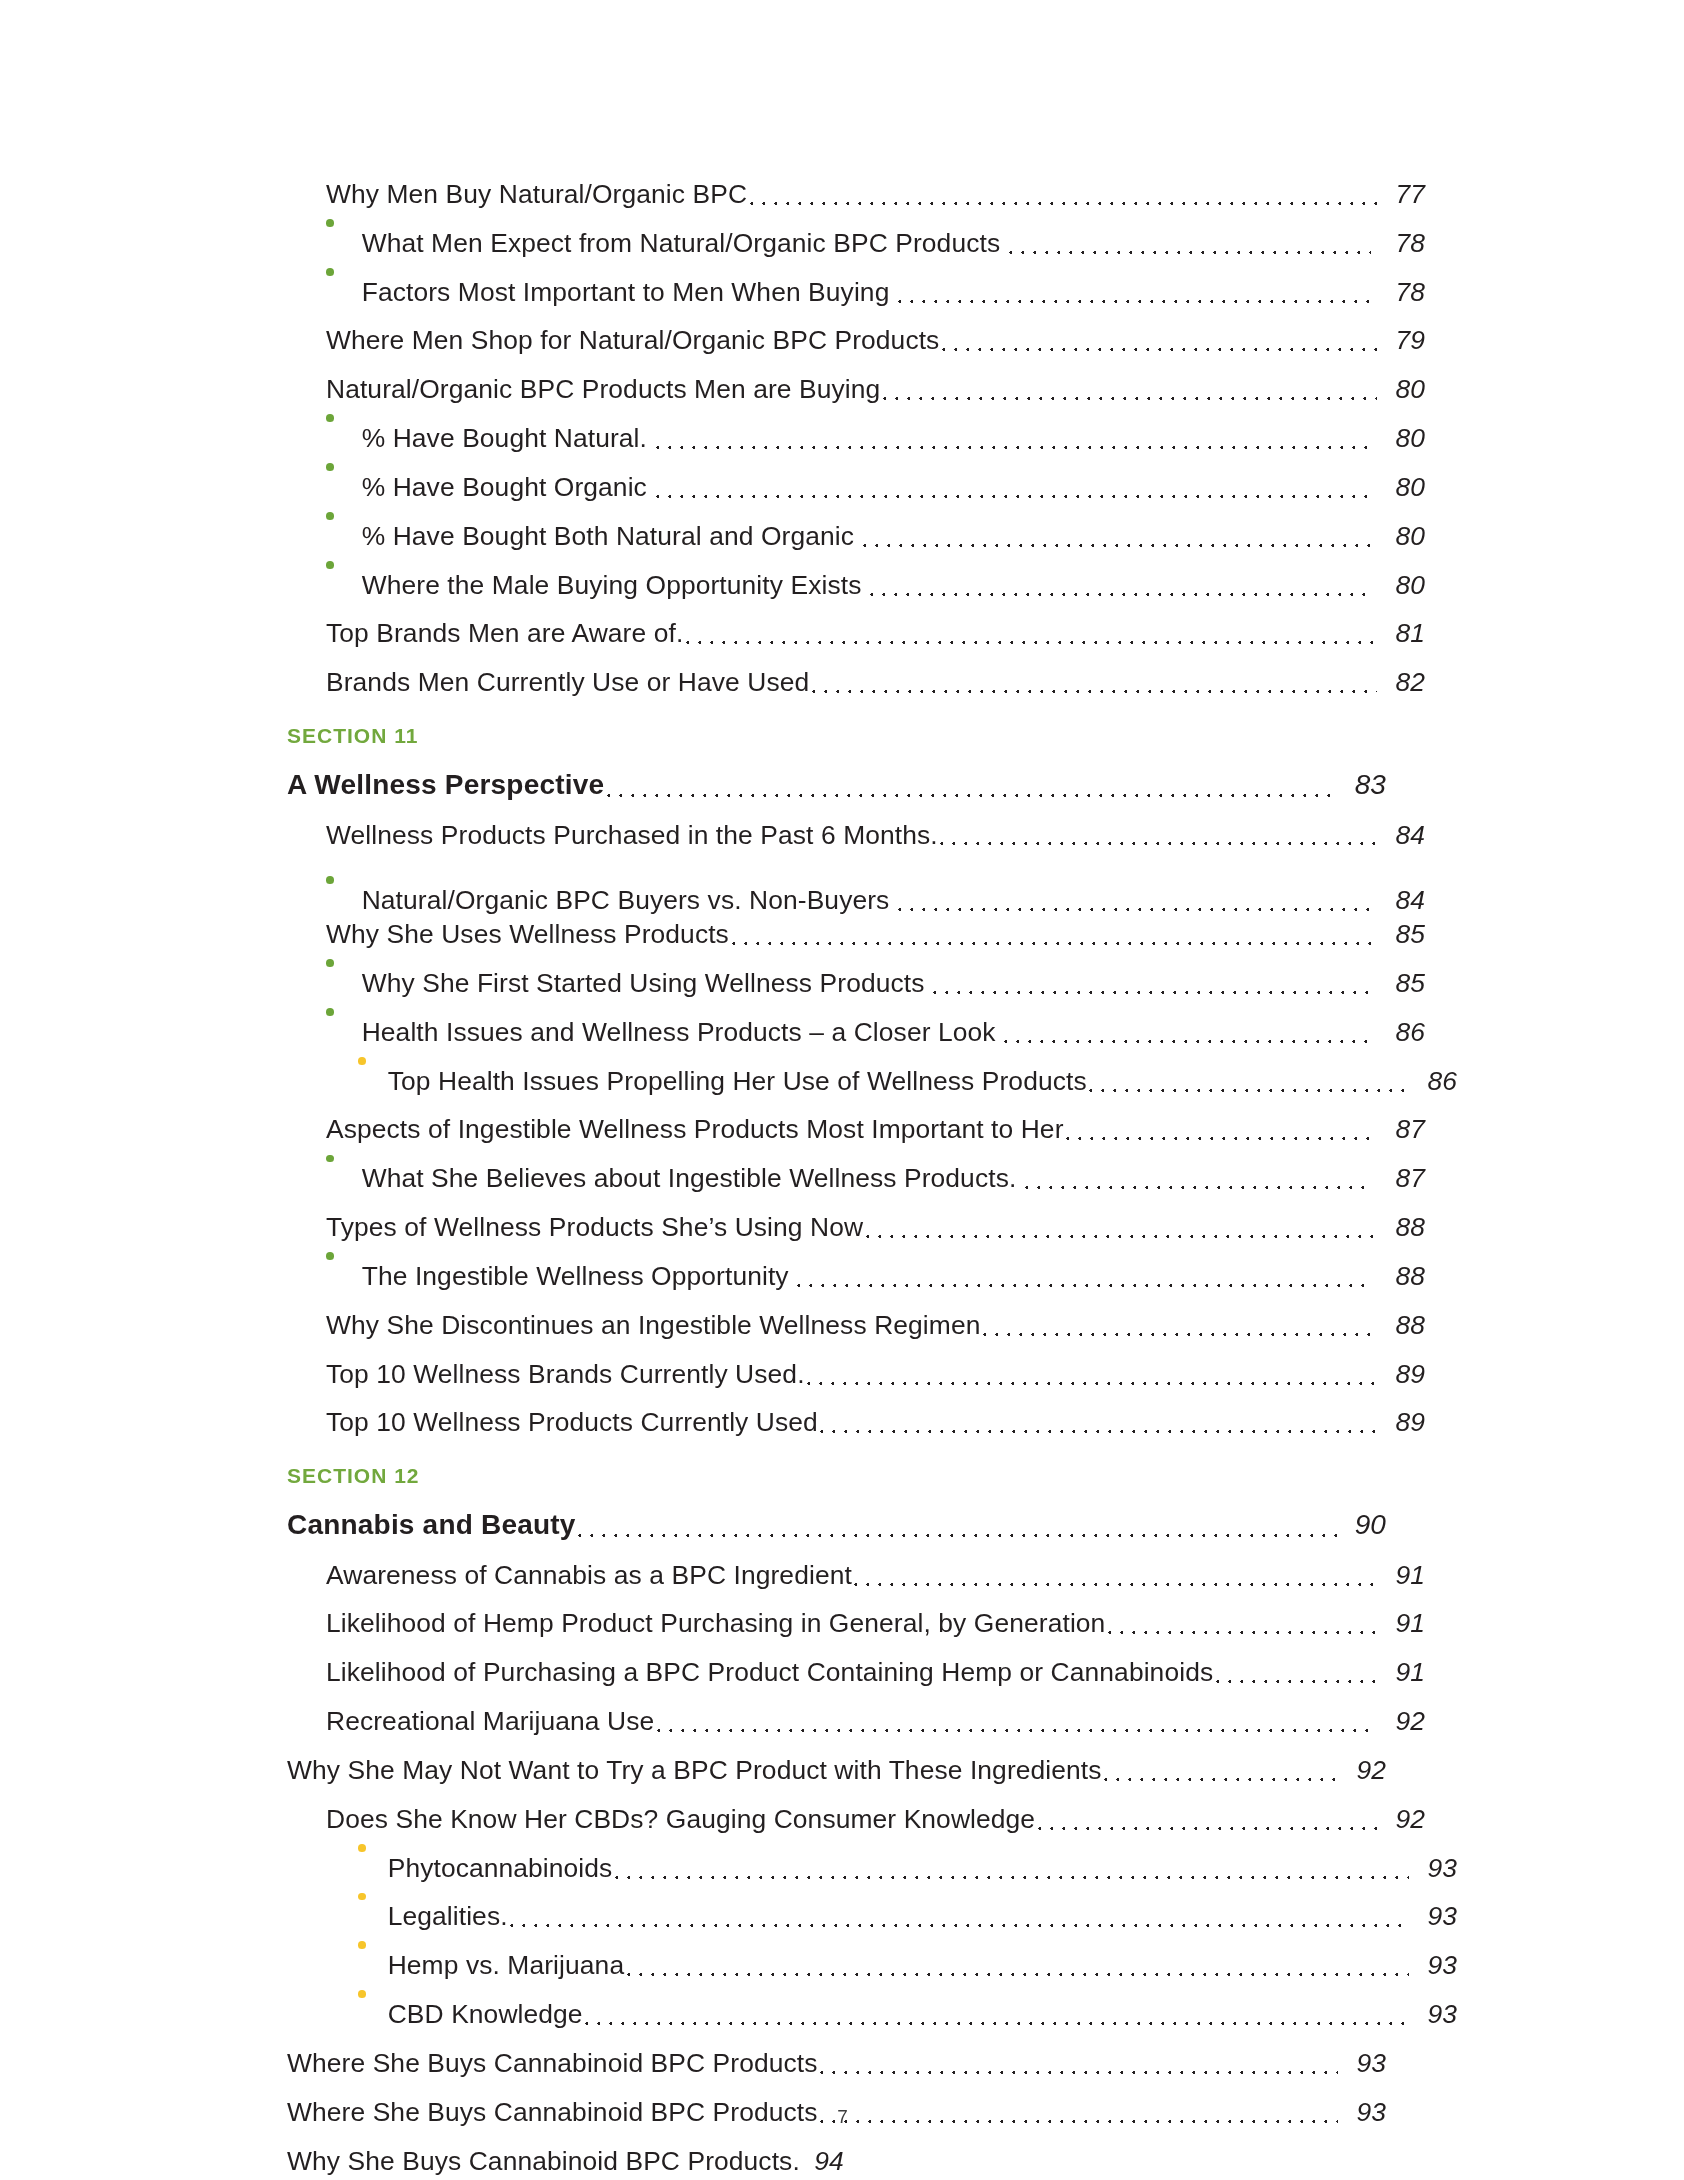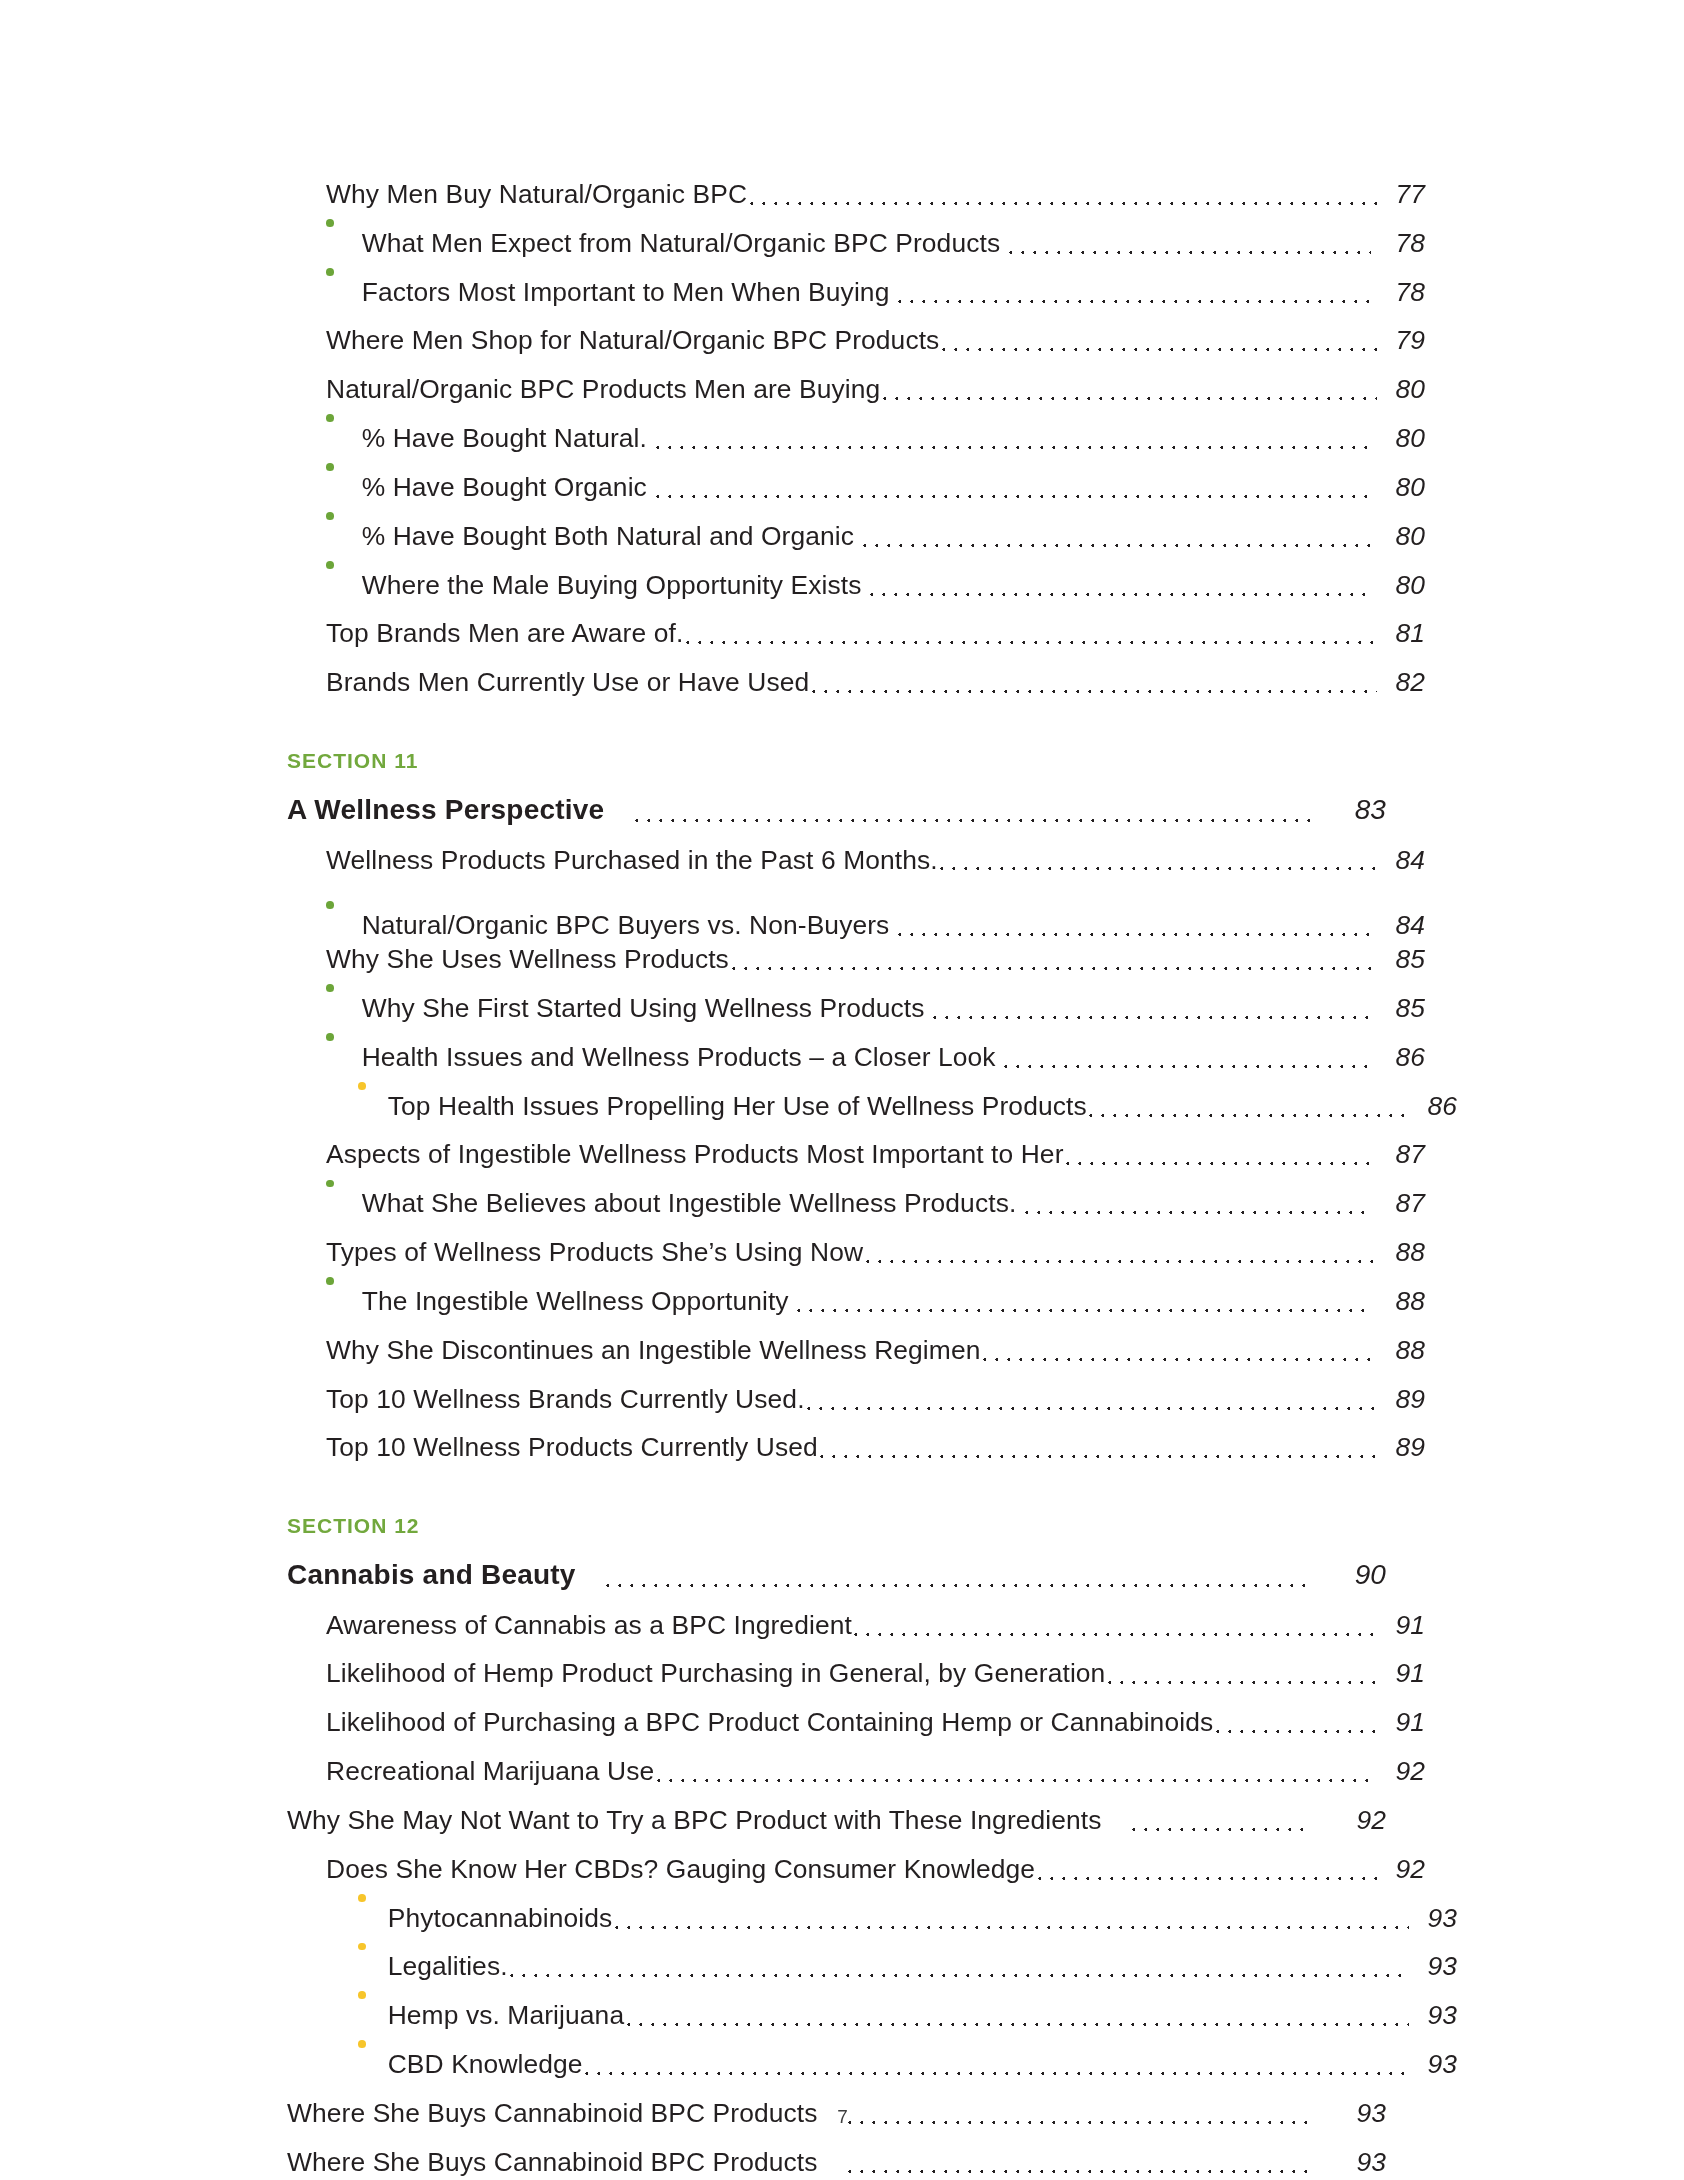--- a/index.html
+++ b/index.html
@@ -37,21 +37,21 @@
     width: 100%;
     font-size: 26.4px;
     line-height: 1.30;
     letter-spacing: 0.1px;
     white-space: nowrap;
     margin-bottom: 14.5px;
   }
   .row.tight { margin-bottom: 0px; margin-top: 31px; }
 
   
-  .lvl-out   { padding-left: 0px; gap: 28px;  }
+  .lvl-out   { padding-left: 0px;  }
   .lvl-main  { padding-left: 39px; }
   .lvl-b1    { padding-left: 39px; gap: 6px; }
   .lvl-b2    { padding-left: 71px; }
 
   .bullet {
     display: inline-block;
     width: 7.7px;
     height: 7.7px;
     border-radius: 50%;
     flex: 0 0 auto;
@@ -104,21 +104,21 @@
   
   .section-head {
     font-size: 21px;
     font-weight: bold;
     letter-spacing: 1px;
     color: #72a83d;
     margin-top: 47px;
     margin-bottom: 19px;
     padding-left: 0px;
   }
-  .gap-top { margin-top: 49px; }
+  .gap-top { margin-top: 24px; }
 
   
   #folio {
     position: absolute;
     left: 0;
     right: 0;
     top: 2106px;
     text-align: center;
     font-size: 19px;
     color: #3d3d3d;

